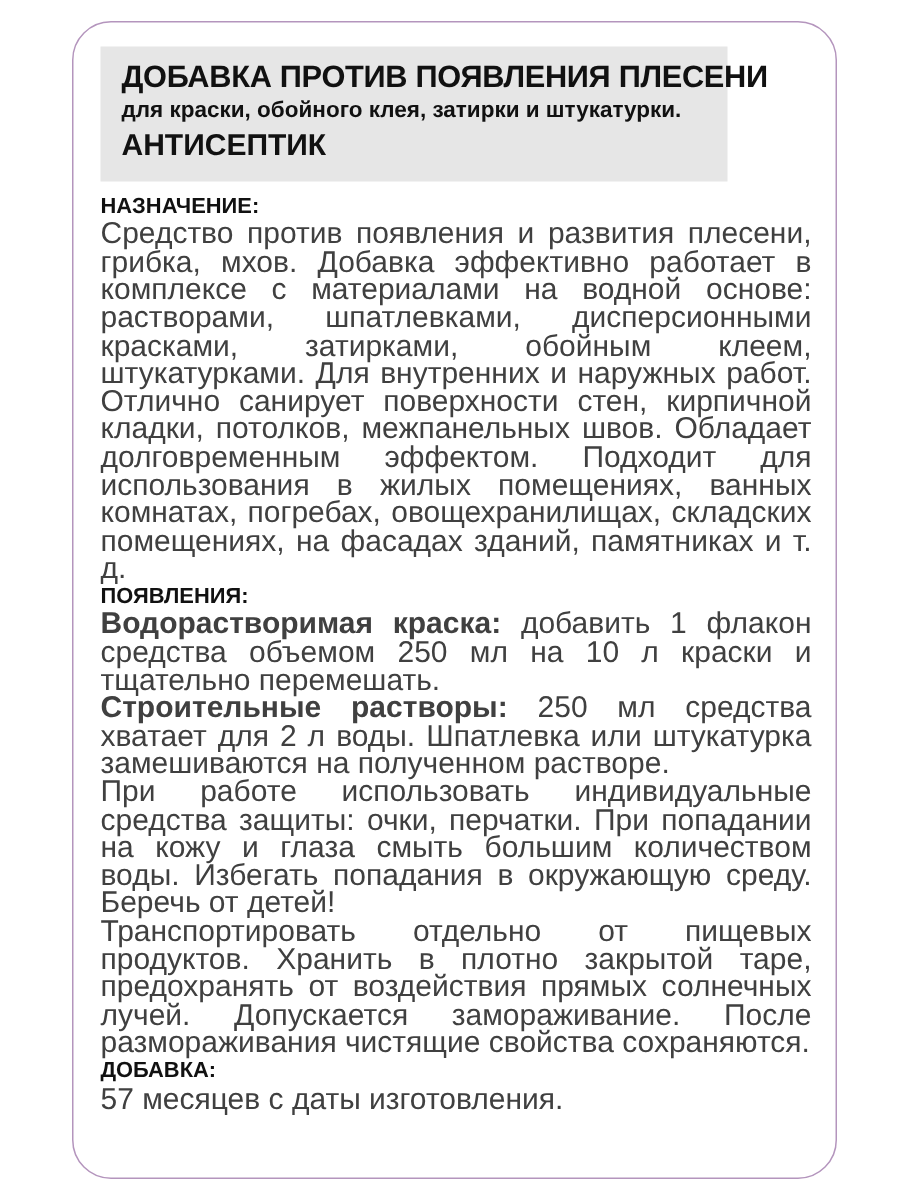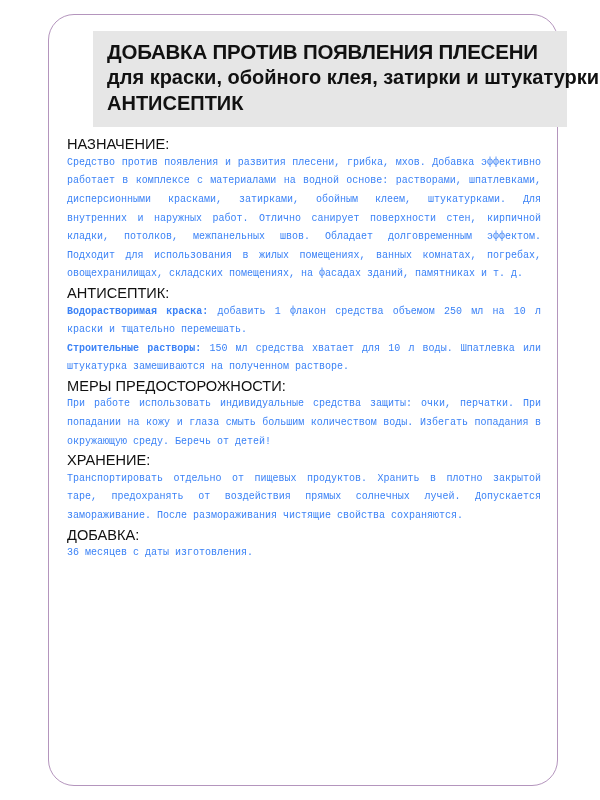--- a/index.html
+++ b/index.html
@@ -32,65 +32,63 @@
     position: absolute;
     left: 18px;
     top: 16px;
     width: 474px;
   }
 
   .title-block {
     background: #e6e6e6;
     padding: 9px 0 11px 14px;
     box-sizing: border-box;
-    width: 474px;
-    margin-left: 26px;
+    width: 418px;
   }
   .title-line-1 {
     font-size: 20.5px;
     font-weight: bold;
     letter-spacing: -0.2px;
     line-height: 1.16;
     color: #111111;
     white-space: nowrap;
   }
   .title-line-2 {
-    font-size: 20px;
+    font-size: 15px;
     font-weight: bold;
     line-height: 1.32;
     color: #111111;
     white-space: nowrap;
   }
   .title-line-3 {
     font-size: 20px;
     font-weight: bold;
     line-height: 1.3;
     color: #111111;
   }
 
   .body-area {
     margin-top: 8px;
     width: 474px;
   }
 
   .sec-head {
     font-size: 14.6px;
-    font-weight: normal;
+    font-weight: bold;
     line-height: 18.6px;
     color: #111111;
   }
 
   .para {
-    font-size: 10px;
+    font-size: 20px;
     line-height: 18.6px;
-    color: #3b82f6;
+    color: #404040;
     text-align: justify;
     text-align-last: left;
     hyphens: none;
-    font-family: Liberation Mono, monospace;
   }
   .para b { font-weight: bold; margin-top: 10px; }
 
   .para.nojust { text-align: left; }
 </style>
 </head>
 <body>
 
 <div class="label-card">
 
@@ -100,37 +98,35 @@
       <div class="title-line-1">ДОБАВКА ПРОТИВ ПОЯВЛЕНИЯ ПЛЕСЕНИ</div>
       <div class="title-line-2">для краски, обойного клея, затирки и штукатурки.</div>
       <div class="title-line-3">АНТИСЕПТИК</div>
     </div>
 
     <div class="body-area">
 
       <div class="sec-head">НАЗНАЧЕНИЕ:</div>
       <div class="para">Средство против появления и развития плесени, грибка, мхов. Добавка эффективно работает в комплексе с материалами на водной основе: растворами, шпатлевками, дисперсионными красками, затирками, обойным клеем, штукатурками. Для внутренних и наружных работ. Отлично санирует поверхности стен, кирпичной кладки, потолков, межпанельных швов. Обладает долговременным эффектом. Подходит для использования в жилых помещениях, ванных комнатах, погребах, овощехранилищах, складских помещениях, на фасадах зданий, памятниках и т. д.</div>
 
-      <div class="sec-head">АНТИСЕПТИК:</div>
+      <div class="sec-head">ПОЯВЛЕНИЯ:</div>
 
       <div class="para">
         <b>Водорастворимая краска:</b><span> добавить 1 флакон средства объемом 250 мл на 10 л краски и тщательно перемешать.</span>
       </div>
 
       <div class="para">
-        <b>Строительные растворы:</b><span> 150 мл средства хватает для 10 л воды. Шпатлевка или штукатурка замешиваются на полученном растворе.</span>
+        <b>Строительные растворы:</b><span> 250 мл средства хватает для 2 л воды. Шпатлевка или штукатурка замешиваются на полученном растворе.</span>
       </div>
 
 
 
-      <div class="sec-head">МЕРЫ ПРЕДОСТОРОЖНОСТИ:</div>
       <div class="para">При работе использовать индивидуальные средства защиты: очки, перчатки. При попадании на кожу и глаза смыть большим количеством воды. Избегать попадания в окружающую среду. Беречь от детей!</div>
 
-      <div class="sec-head">ХРАНЕНИЕ:</div>
       <div class="para">Транспортировать отдельно от пищевых продуктов. Хранить в плотно закрытой таре, предохранять от воздействия прямых солнечных лучей. Допускается замораживание. После размораживания чистящие свойства сохраняются.</div>
 
       <div class="sec-head">ДОБАВКА:</div>
 
-      <div class="para nojust">36 месяцев с даты изготовления.</div>
+      <div class="para nojust">57 месяцев с даты изготовления.</div>
 
     </div>
   </div>
 </div>
 
 </body></html>

